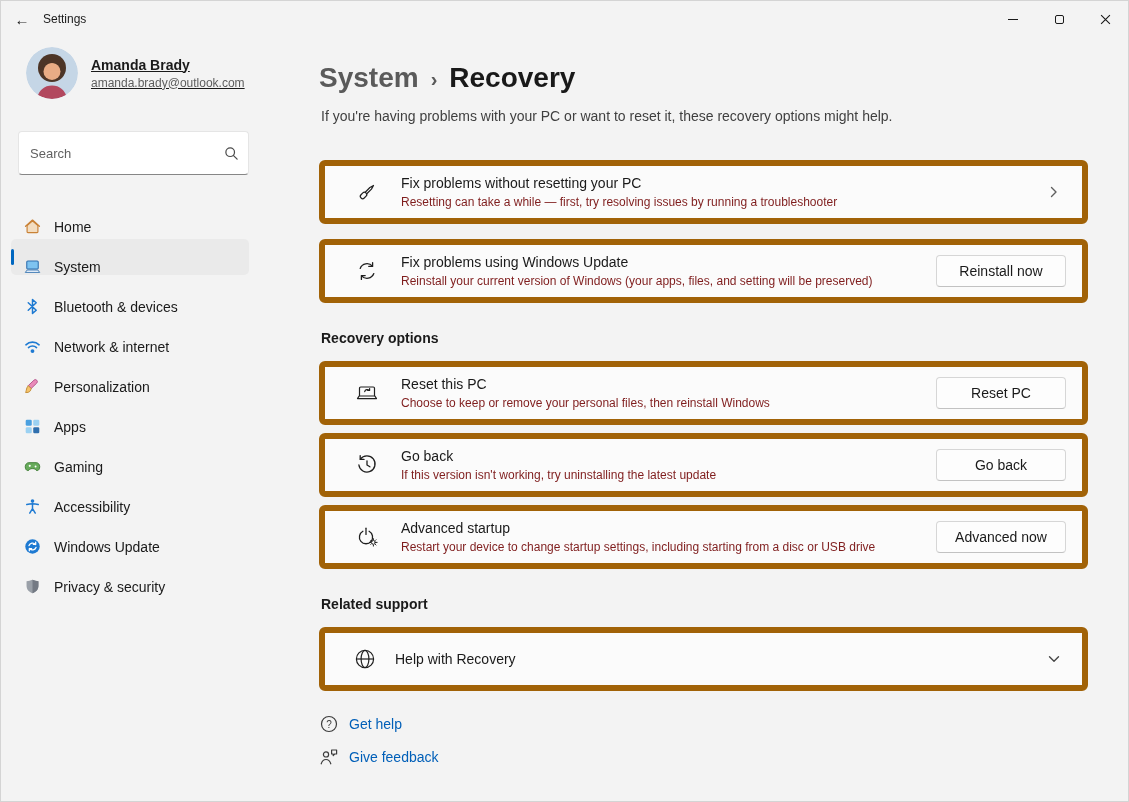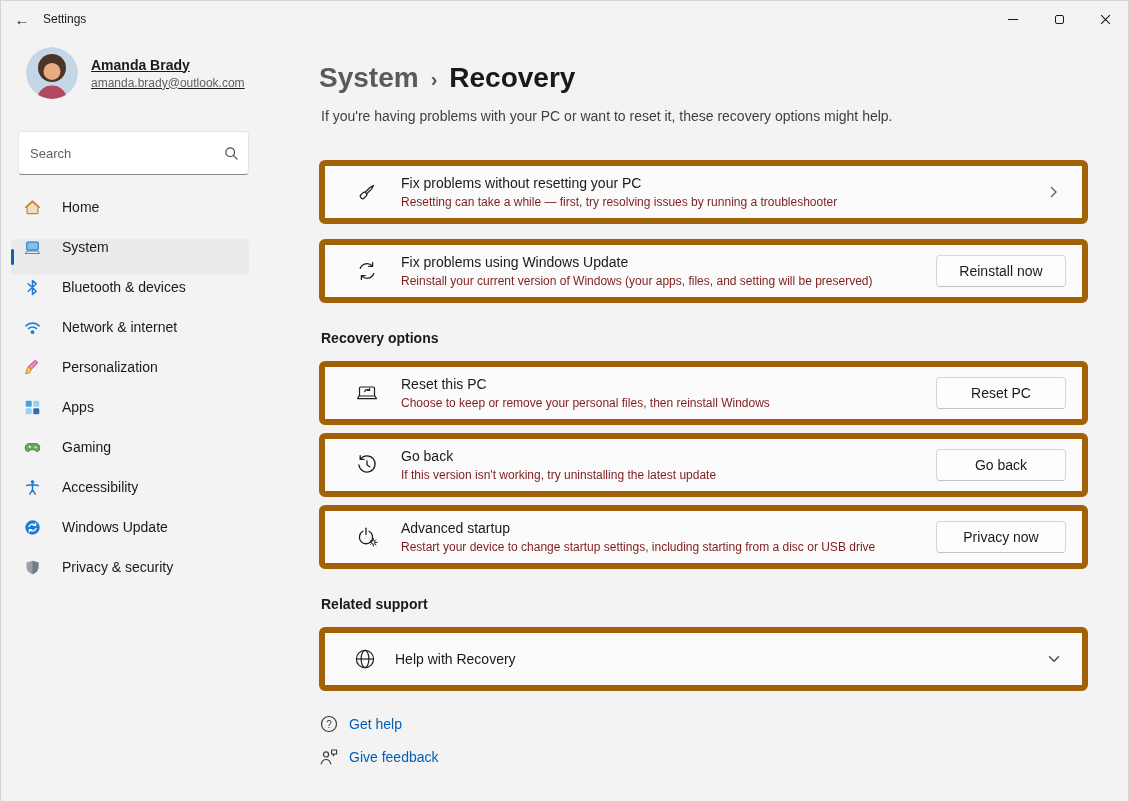--- a/index.html
+++ b/index.html
@@ -30,21 +30,21 @@
   .sidebar { flex:0 0 290px; width:290px; padding:0 42px 0 10px; }
   .user-card { display:flex; align-items:center; gap:13px; margin:10px 0 0 15px; cursor:pointer;text-decoration:underline; }
   .avatar { width:52px; height:52px; border-radius:50%; flex:0 0 52px; overflow:hidden; }
   .user-name { font-size:14px; font-weight:700; }
   .user-email { font-size:12px; color:#5e5e5e; margin-top:3px; }
   .search-box { margin:32px 0 0 7px; height:44px; background:#ffffff; border:1px solid #e5e5e5; border-bottom:1px solid #868686; border-radius:4px; display:flex; align-items:center; }
   .search-box input { flex:1; border:none; outline:none; background:none; font:inherit; font-size:13px; padding:0 4px 0 11px; color:#1a1a1a; }
   .search-box input::placeholder { color:#616161; }
   .search-glyph { padding:3px 9px 0 0; }
   .nav { margin-top:24px; }
-  .nav-item { position:relative; display:flex; align-items:flex-start; gap:21px; height:36px; margin-bottom:4px; padding-left:13px; border-radius:5px; cursor:pointer; }
+  .nav-item { position:relative; display:flex; align-items:flex-end; gap:13px; height:36px; margin-bottom:4px; padding-left:13px; border-radius:5px; cursor:pointer; }
   .nav-item.selected { background:#eaeaea; }
   .nav-item.selected::before { content:""; position:absolute; left:0; top:10px; width:3px; height:16px; border-radius:2px; background:var(--accent,#0067c0); }
   .nav-icon { width:17px; height:17px; display:flex; flex:0 0 17px; }
   .nav-label { font-size:14px; }
 
   
   .main { flex:1; padding:20px 40px 0 28px; min-width:0; }
   .breadcrumb { display:flex; align-items:center; gap:12px; font-size:28px; font-weight:600; line-height:38px; }
   .crumb-parent { color:#5a5a5a; cursor:pointer; }
   .crumb-sep { color:#5a5a5a; font-size:20px; padding-top:3px; }
@@ -336,21 +336,21 @@
               <g fill="none" stroke="#1f1f1f" stroke-width="1" stroke-linecap="round">
                 <circle cx="18.4" cy="17.4" r="1.9"></circle>
                 <path d="M18.4 14.6v-.9M18.4 21.1v-.9M21.2 17.4h.9M14.7 17.4h.9M20.4 15.4l.6-.6M15.8 19.4l.6-.6M20.4 19.4l.6.6M15.8 15.4l.6.6"></path>
               </g>
             </svg>
         </span>
         <div class="card-text">
           <div class="card-title">Advanced startup</div>
           <div class="card-sub">Restart your device to change startup settings, including starting from a disc or USB drive</div>
         </div>
-        <button class="card-btn">Privacy now</button>
+        <button class="card-btn">Advanced now</button>
       </section>
 
       <h2 class="section-heading">Related support</h2>
 
       <section class="card clickable help-card">
         <span class="card-icon">
           <svg width="26" height="26" viewBox="0 0 24 24">
               <g fill="none" stroke="#1f1f1f" stroke-width="1.2">
                 <circle cx="12" cy="12" r="8.6"></circle>
                 <ellipse cx="12" cy="12" rx="3.9" ry="8.6"></ellipse>

